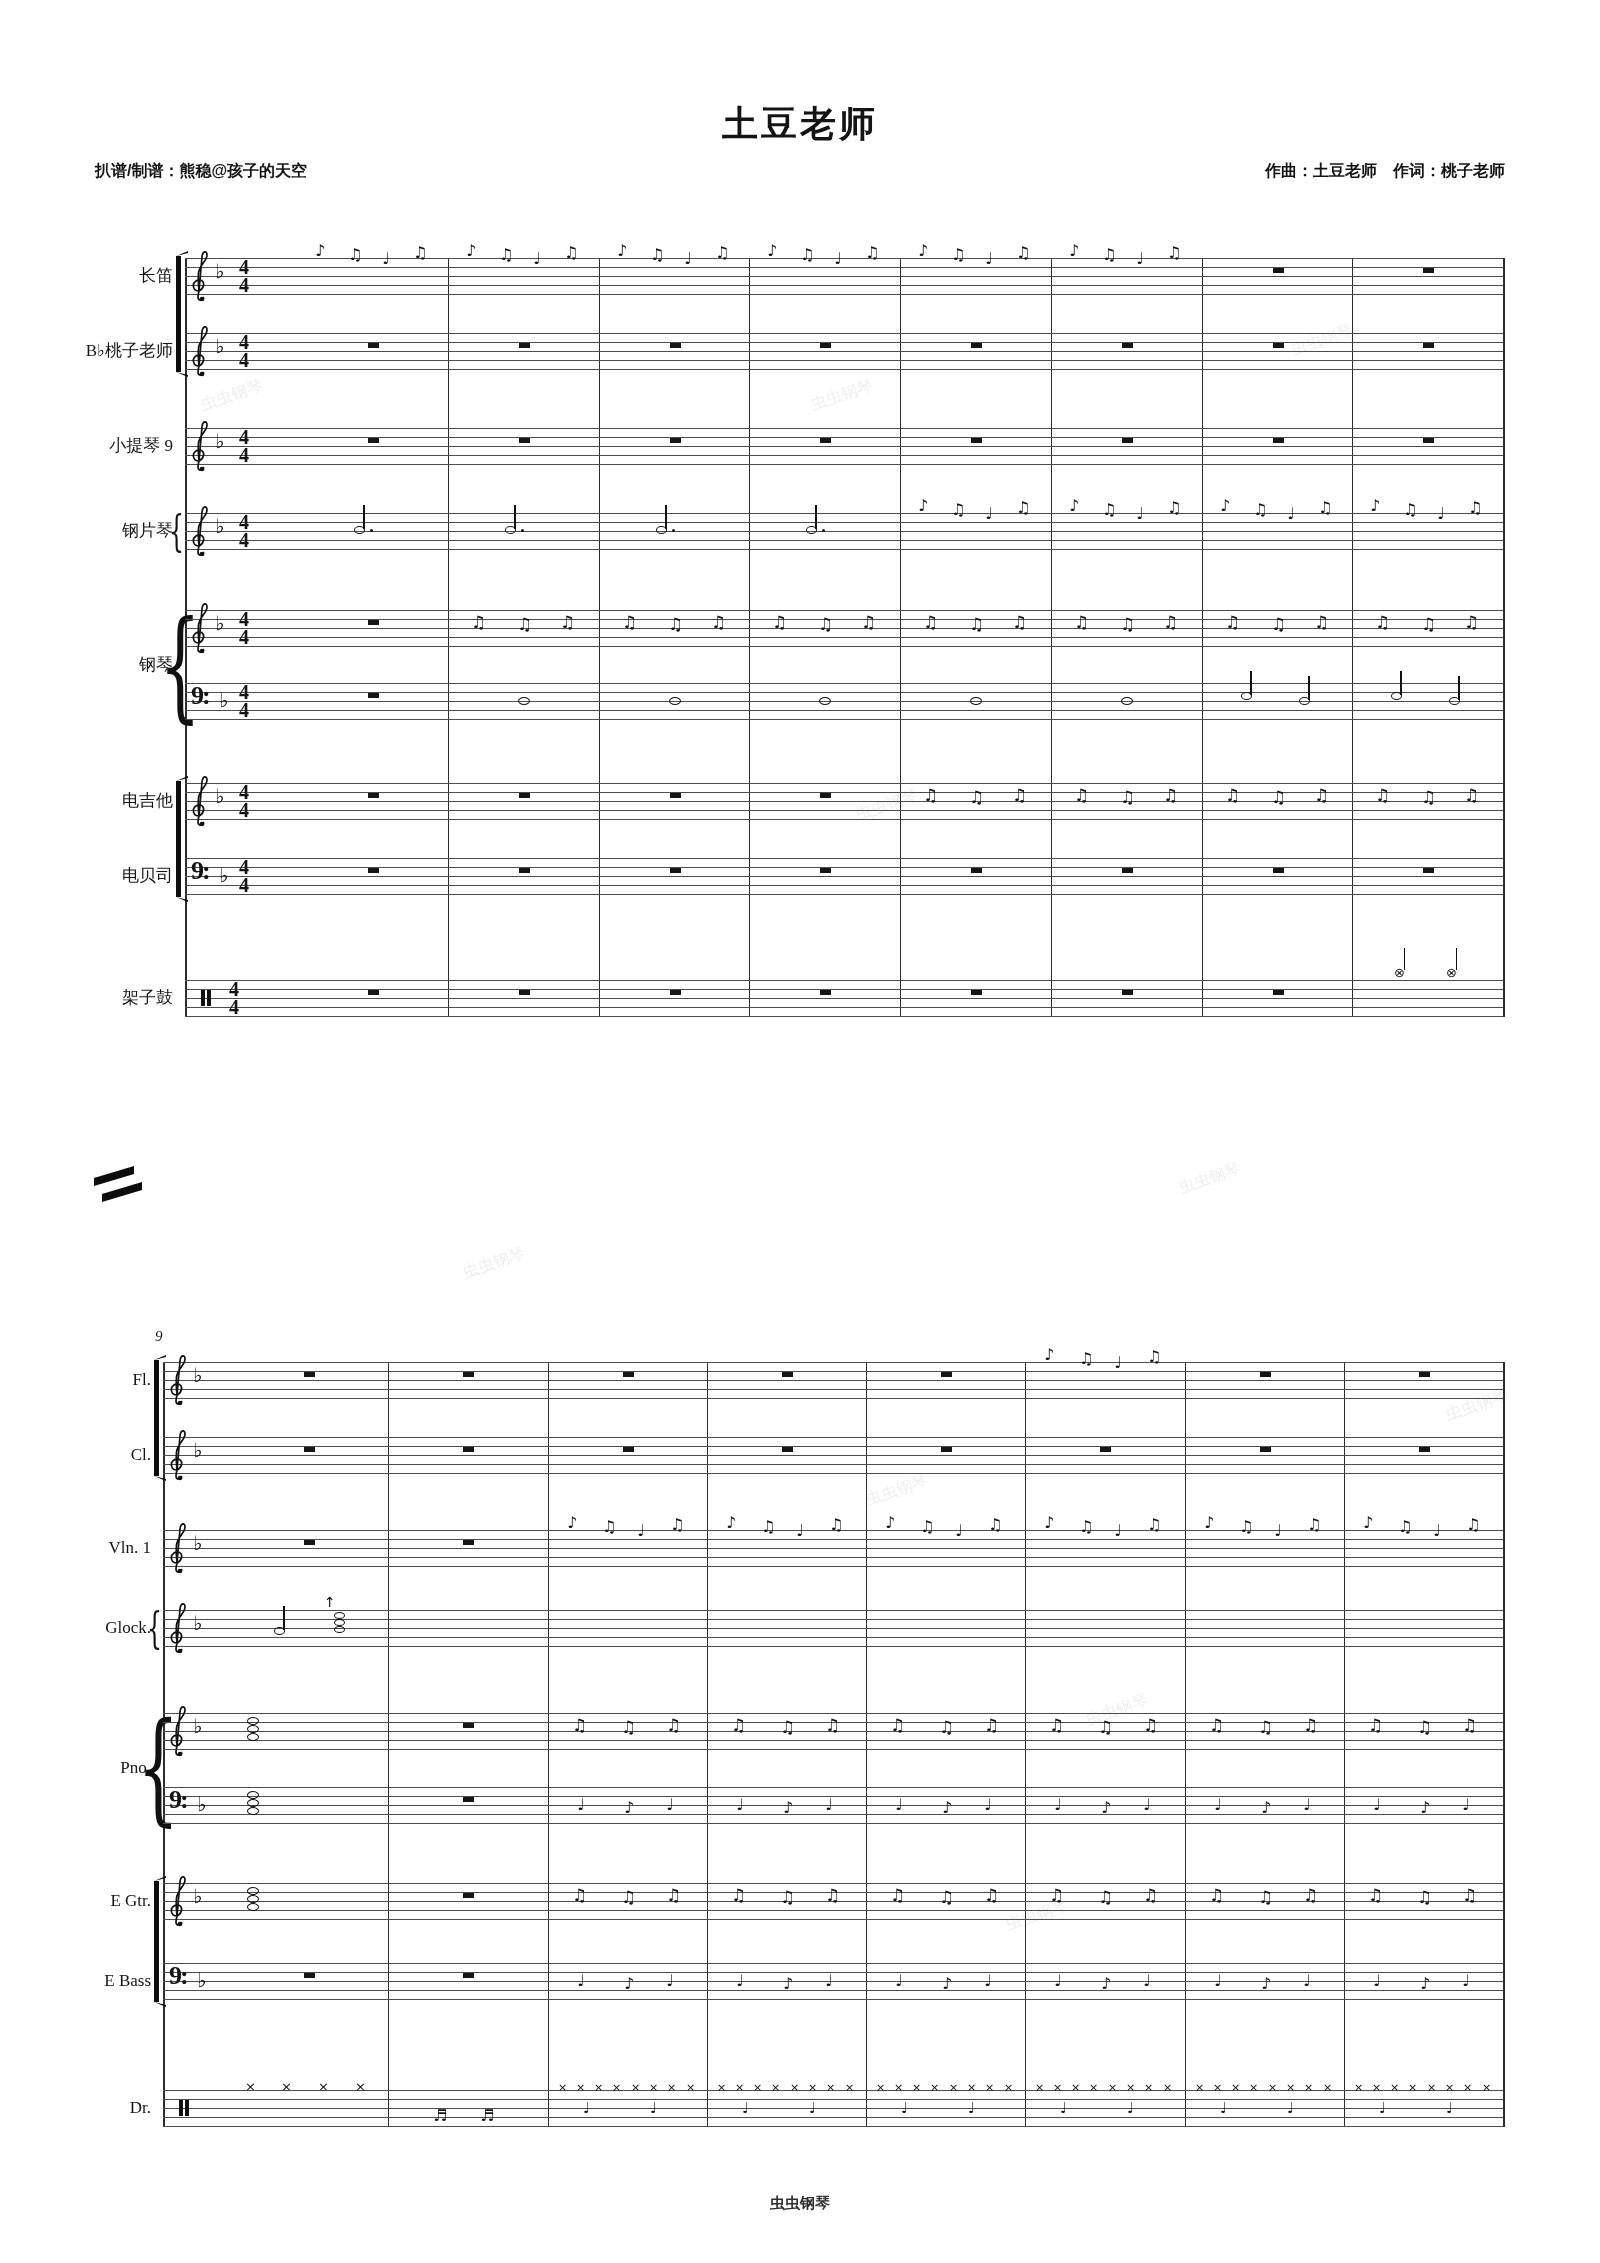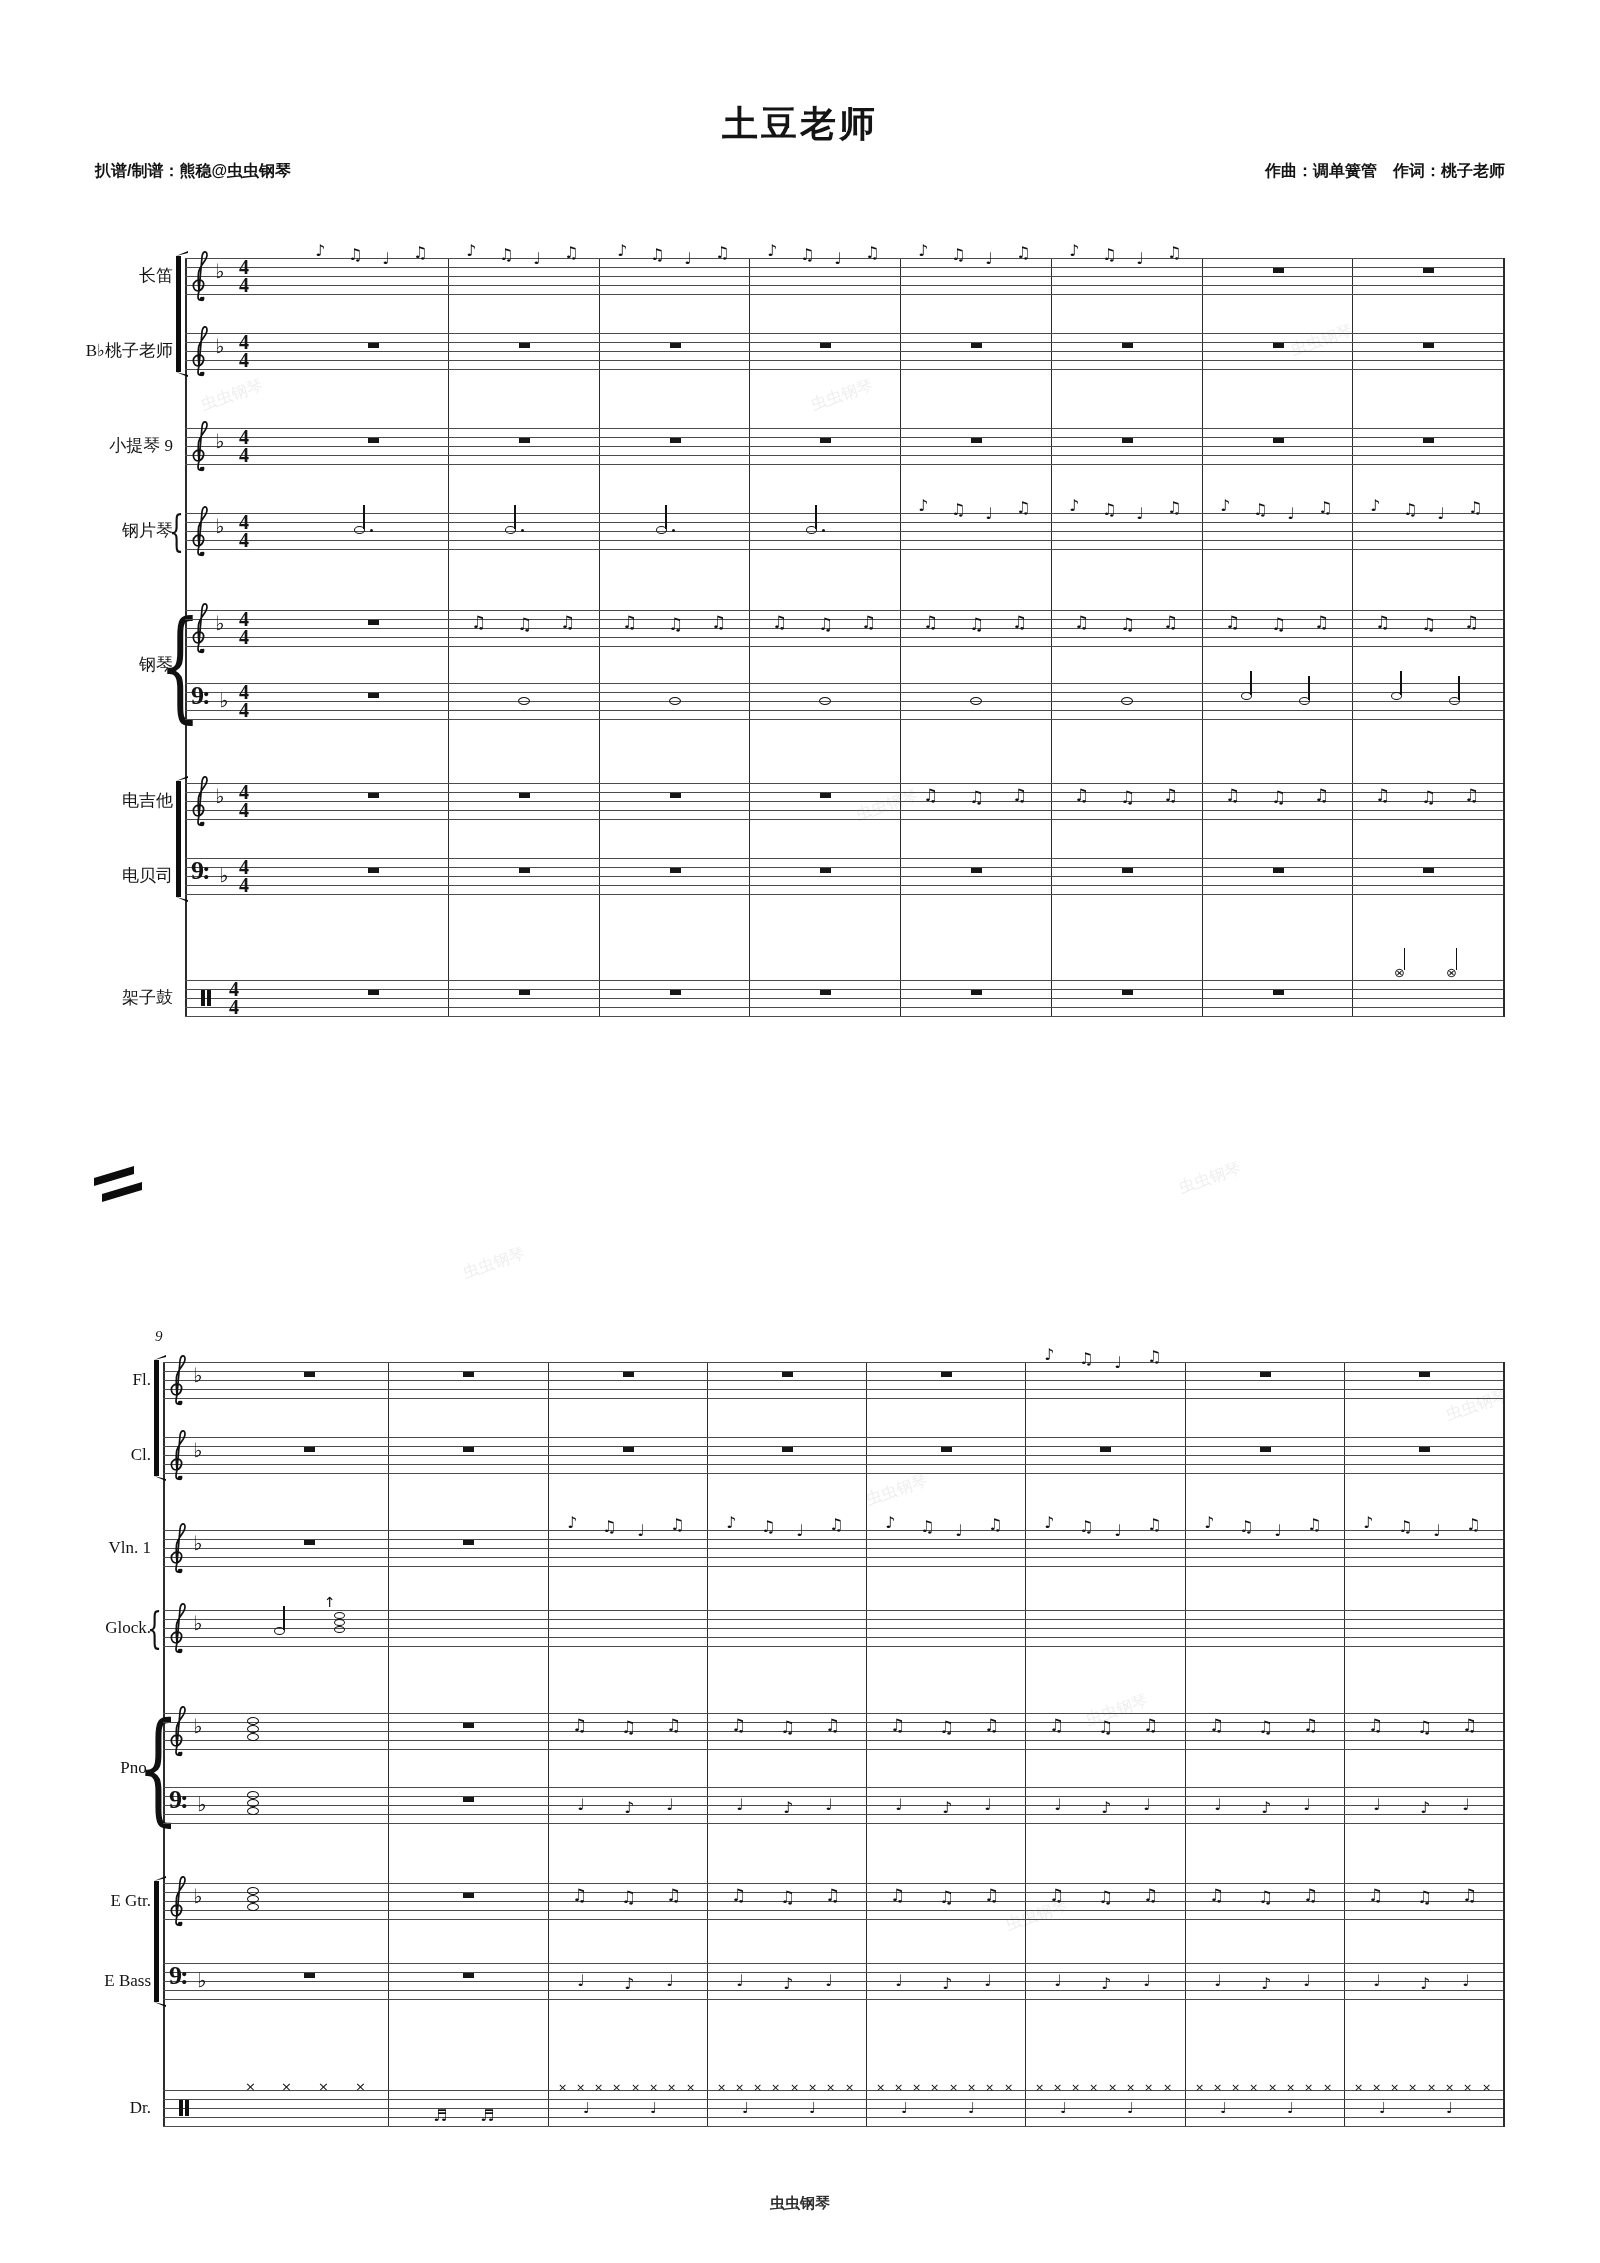--- a/index.html
+++ b/index.html
@@ -43,22 +43,22 @@
   .bracket::before,.bracket::after{content:"";position:absolute;left:0;width:12px;height:5px;background:#0d0d0d}
   .bracket::before{top:-5px;clip-path:polygon(0 100%,100% 0,100% 40%,0 100%);}
   .bracket::after{bottom:-5px;clip-path:polygon(0 0,100% 60%,100% 100%,0 0);}
   .mnum{position:absolute;font-style:italic;font-size:15px;font-family:"Liberation Serif",serif}
   .slash{position:absolute;width:40px;height:8px;background:#0c0c0c;transform:skewY(-17deg)}
 </style>
 </head>
 <body>
 
 <div class="title">土豆老师</div>
-<div class="credit credit-left">扒谱/制谱：熊稳@虫虫钢琴</div>
-<div class="credit credit-right">作曲：调单簧管　作词：桃子老师</div>
+<div class="credit credit-left">扒谱/制谱：熊稳@孩子的天空</div>
+<div class="credit credit-right">作曲：土豆老师　作词：桃子老师</div>
 
 <div id="score">
     <div class="system" style="left: 0px; top: 0px; width: 1600px; height: 0px; position: absolute;">
       <div class="vline" style="left: 185px; top: 258px; width: 2px; height: 759px; position: absolute;"></div>
       <div class="vline" style="left: 448px; top: 258px; width: 1.2px; height: 759px; position: absolute;"></div>
       <div class="vline" style="left: 599px; top: 258px; width: 1.2px; height: 759px; position: absolute;"></div>
       <div class="vline" style="left: 749px; top: 258px; width: 1.2px; height: 759px; position: absolute;"></div>
       <div class="vline" style="left: 900px; top: 258px; width: 1.2px; height: 759px; position: absolute;"></div>
       <div class="vline" style="left: 1051px; top: 258px; width: 1.2px; height: 759px; position: absolute;"></div>
       <div class="vline" style="left: 1202px; top: 258px; width: 1.2px; height: 759px; position: absolute;"></div>

